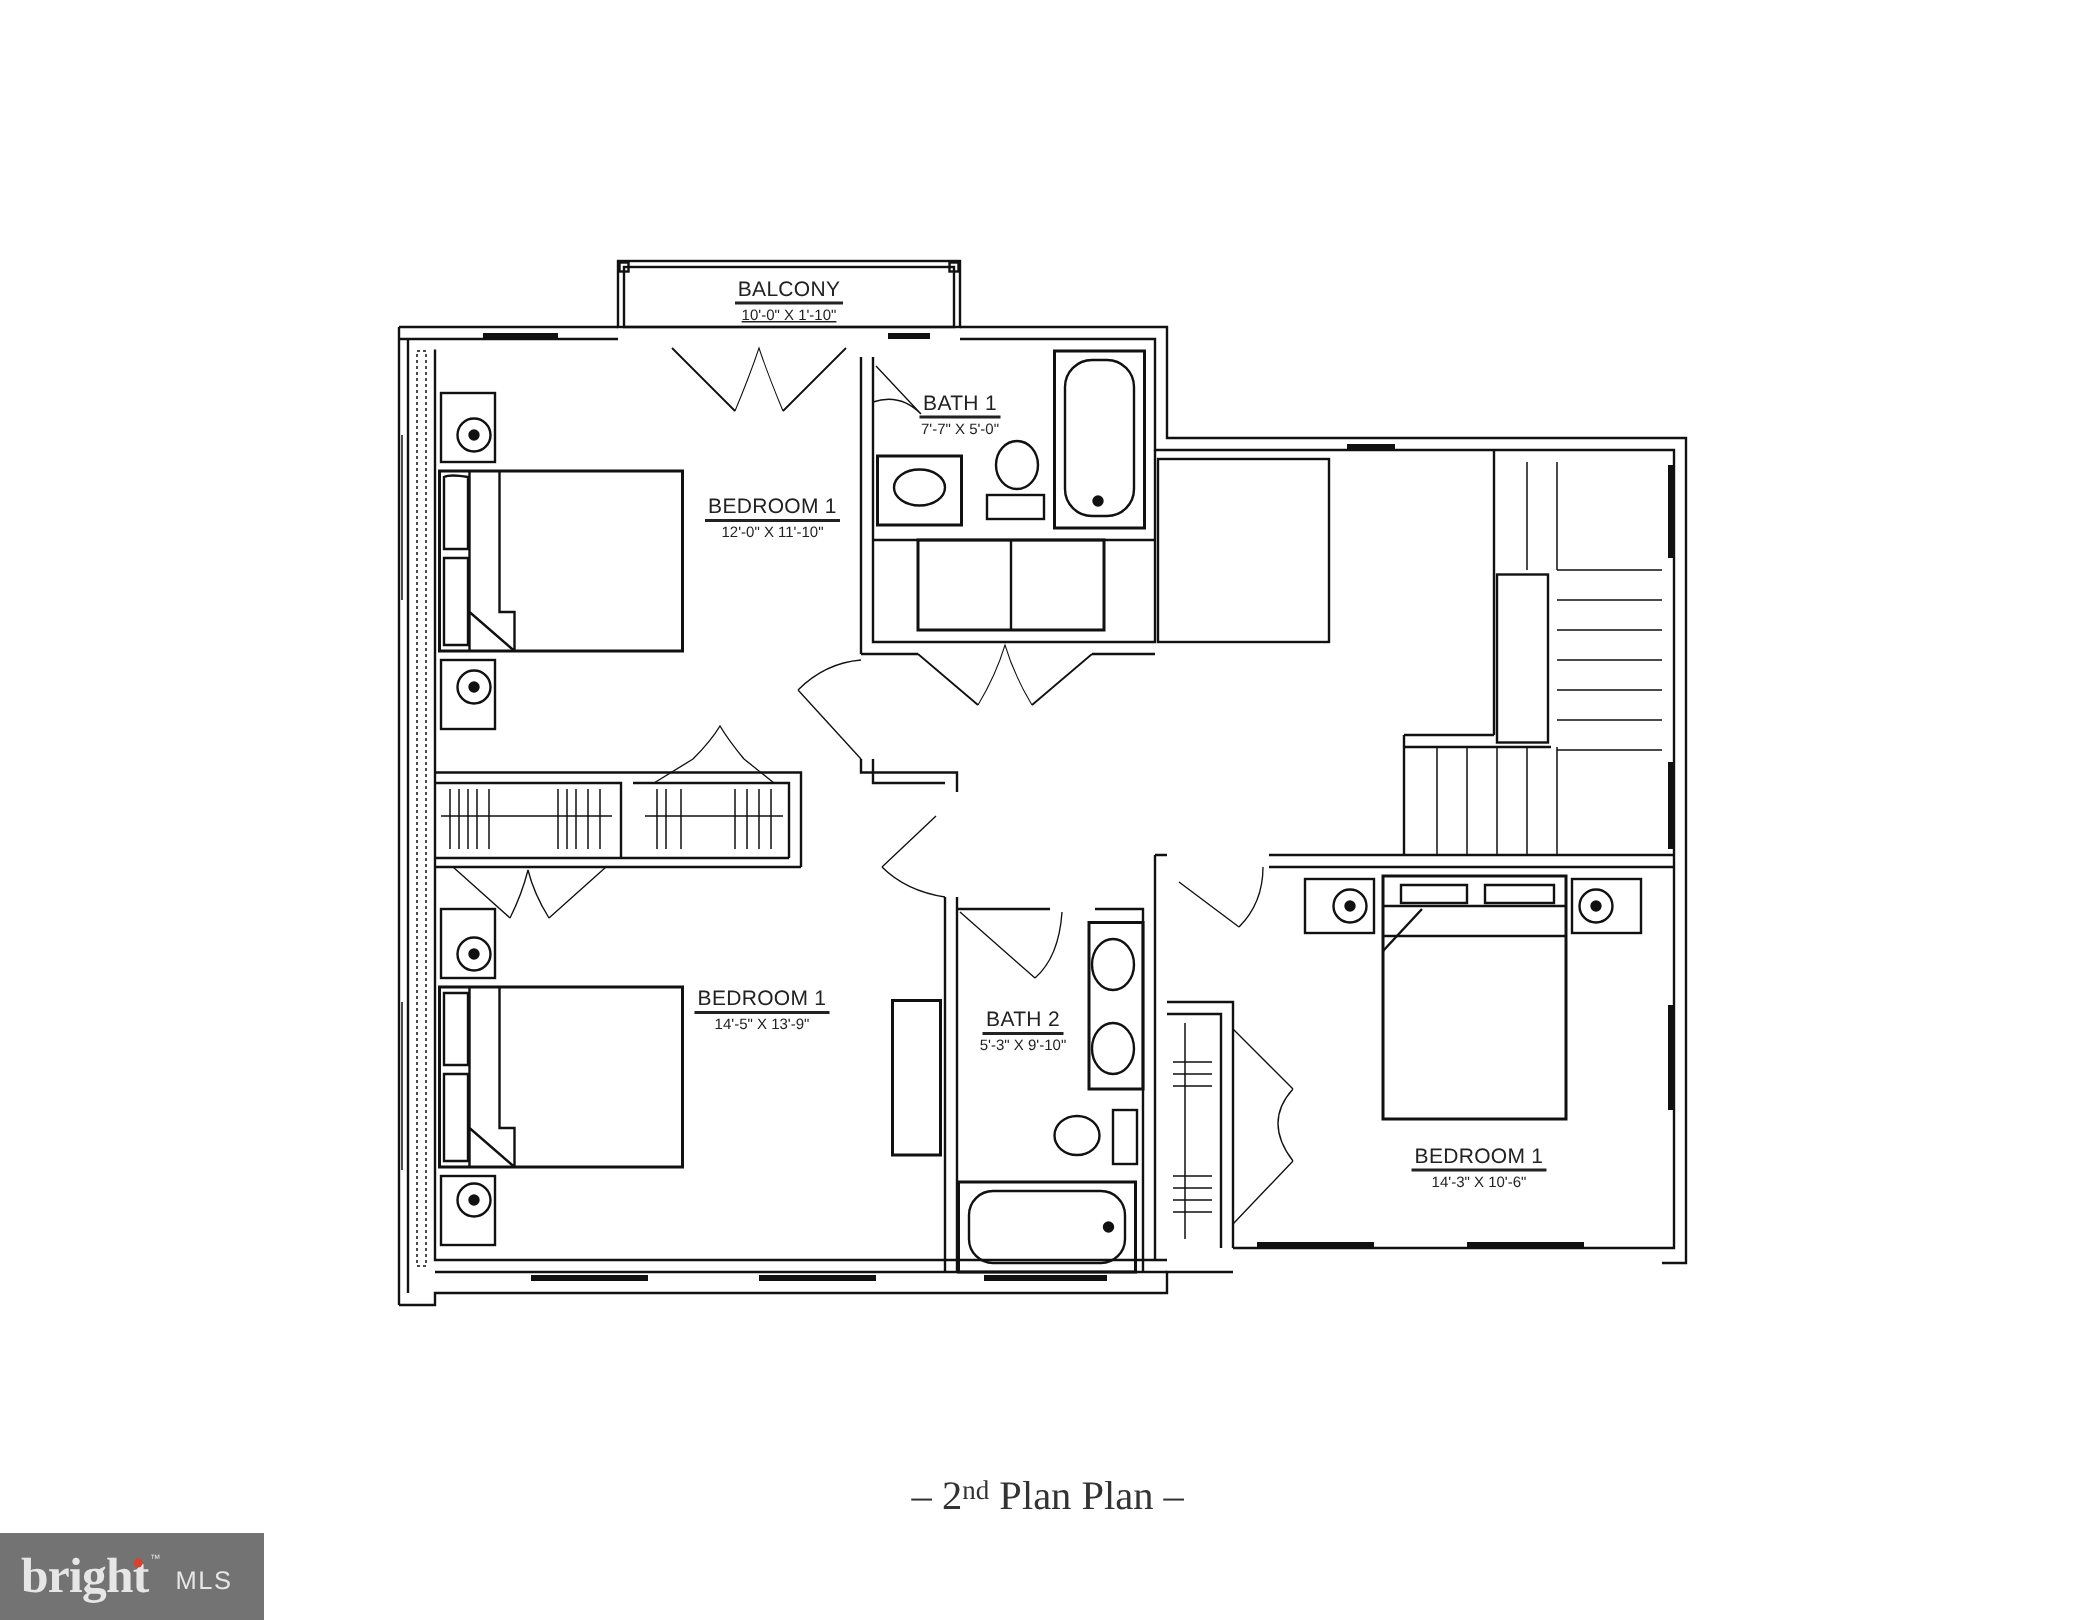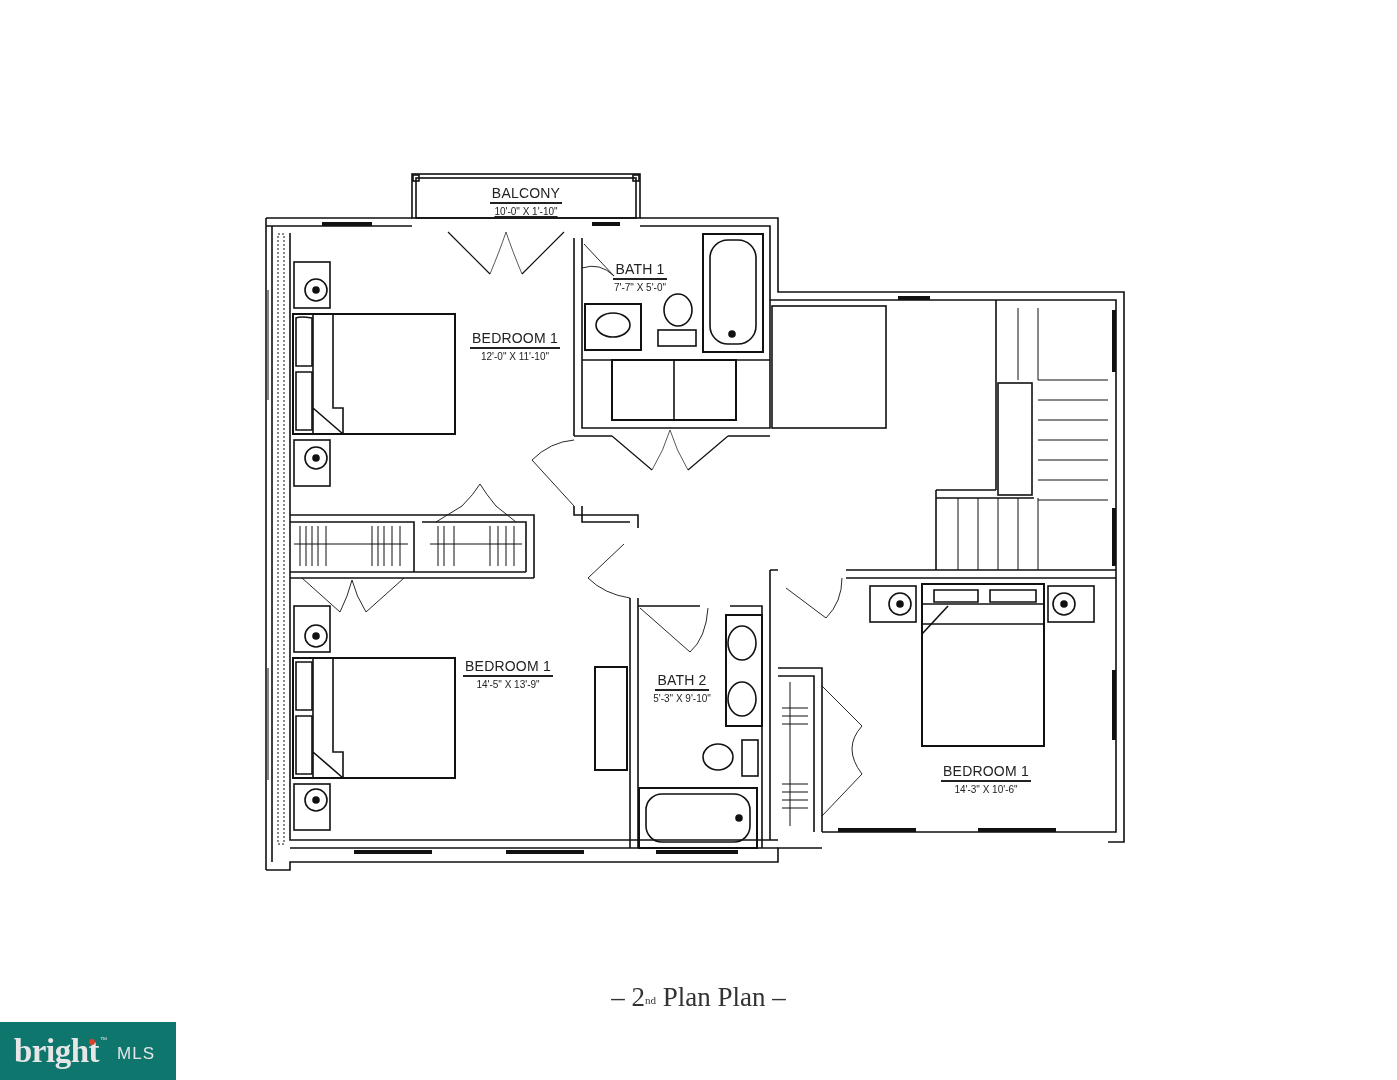--- a/index.html
+++ b/index.html
@@ -2,22 +2,22 @@
 <html><head>
 <meta charset="utf-8">
 <style>
   html, body { margin:0; padding:0; background:#ffffff; }
   body { width:1397px; height:1080px; position:relative; overflow:hidden; font-family:"Liberation Sans", sans-serif; }
   #plan { position:absolute; left:0; top:0; width:1397px; height:1080px; }
   .room-label { position:absolute; text-align:center; color:#222; }
   .room-name { font-size:14px; letter-spacing:0.2px; border-bottom:2px solid #222; padding:0 2px 1px; display:inline-block; line-height:15px; }
   .room-dim { font-size:10px; display:block; margin-top:2px; line-height:11px; }
   .caption { position:absolute; left:0; width:1397px; top:982px; text-align:center; font-family:"Liberation Serif", "DejaVu Serif", serif; font-size:27px; color:#333; }
-  .caption sup { font-size:11px; vertical-align:top; position:relative; top:12px;margin-top:26px; }
-  .logo { position:absolute; left:0; top:1022px; width:176px; height:58px; background:#0f766e; display:flex; align-items:center; padding-left:14px; box-sizing:border-box; }
+  .caption sup { font-size:18px; vertical-align:top; position:relative; top:1px;margin-top:26px; }
+  .logo { position:absolute; left:0; top:1022px; width:176px; height:58px; background:#737373; display:flex; align-items:center; padding-left:14px; box-sizing:border-box; }
   .logo-word { font-family:"Liberation Serif", serif; font-size:33px; font-weight:bold; color:#e6e6e6; letter-spacing:-0.5px; position:relative; }
   .logo-dot { position:absolute; width:6px; height:6px; background:#d9412c; border-radius:50%; top:6px; right:4px; }
   .logo-tm { font-size:7px; color:#e6e6e6; position:relative; top:-12px; margin-left:1px; }
   .logo-mls { font-family:"Liberation Sans", sans-serif; font-size:17px; color:#e6e6e6; margin-left:10px; letter-spacing:1px; position:relative; top:3px; }
 </style>
 </head>
 <body>
 
 <svg id="plan" viewBox="0 0 1397 1080" xmlns="http://www.w3.org/2000/svg">
   <g fill="none" stroke="#111" stroke-width="1.6">

